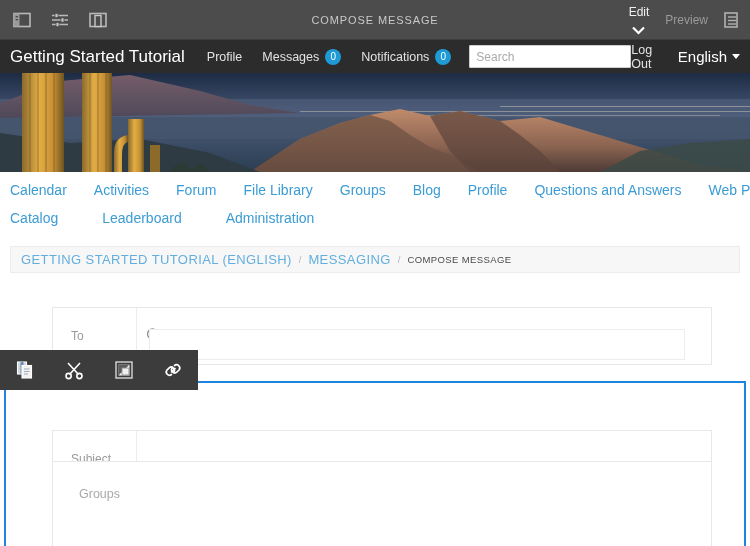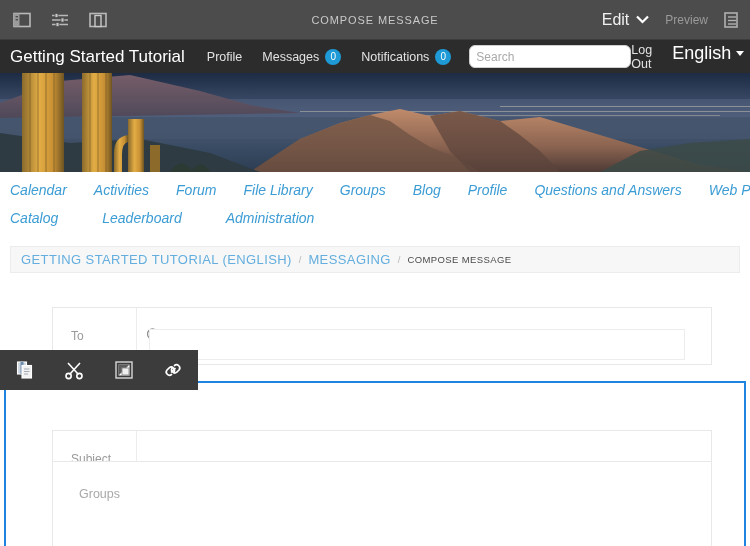--- a/index.html
+++ b/index.html
@@ -30,21 +30,21 @@
     position: absolute; left: 0; right: 0; text-align: center;
     font-size: 11px; letter-spacing: 0.9px;
     color: #c9c9c9; pointer-events: none;
   }
   .editor-bar-right {
     margin-left: auto; display: flex; align-items: center;
     gap: 16px; padding-right: 4px; position: relative; z-index: 2;
   }
   .eb-edit {
     display: flex; align-items: center; gap: 7px;
-    font-size: 16px; color: #f0f0f0; cursor: pointer;
+    font-size: 12px; color: #f0f0f0; cursor: pointer; flex-direction: column;
   }
   .eb-preview { font-size: 12px; color: #9a9a9a; cursor: pointer; }
   .eb-right-icon { width: 22px; height: 22px; overflow: hidden; display:flex; align-items:center; }
 
   
   .site-header {
     position: absolute; top: 40px; left: 0;
     width: 750px; height: 33px;
     background: #2c2c2c;
     display: flex; align-items: center;
@@ -65,27 +65,27 @@
     min-width: 16px; height: 16px;
     font-size: 10px; line-height: 16px;
     text-align: center; padding: 0 3px;
   }
   .search-wrap { margin-left: 18px; }
   .search-input {
     width: 162px; height: 23px;
     border: 1px solid #cfcfcf; background: #fff;
     font-size: 12px; color: #444; padding: 0 6px;
     font-family: "Liberation Sans", sans-serif;
-    border-radius: 6px;
+    border-radius: 1px;
   }
   .search-input::placeholder { color: #a9a9a9; }
-  .header-right { margin-left: auto; display: flex; align-items: flex-start; gap: 20px; }
+  .header-right { margin-left: auto; display: flex; align-items: center; gap: 20px; }
   .logout { font-size: 12.5px; color: #e2e2e2; cursor: pointer; }
   .lang {
-    font-size: 18px; color: #ffffff; cursor: pointer;
+    font-size: 15px; color: #ffffff; cursor: pointer;
     display: flex; align-items: center; gap: 5px;
   }
   .caret-down {
     width: 0; height: 0;
     border-left: 4px solid transparent;
     border-right: 4px solid transparent;
     border-top: 5px solid currentColor;
   }
 
   
@@ -95,21 +95,21 @@
     background: #2b3a55;
   }
   .hero svg { display:block; width: 750px; height: 99px; }
 
   
   .mainnav {
     position: absolute; top: 172px; left: 0;
     width: 750px; padding: 10px 0 8px 10px;
     background: #ffffff;
   }
-  .mainnav-row { display: flex; align-items: center; font-style: italic; }
+  .mainnav-row { display: flex; align-items: center; }
   .mainnav a {
     font-size: 14px; color: #3c9cd4; text-decoration: none;
     cursor: pointer; white-space: nowrap;
   }
   .mainnav-row.row1 a { margin-right: 27px; }
   .mainnav-row.row2 { margin-top: 12px; }
   .mainnav-row.row2 a { margin-right: 44px; }
 
   
   .breadcrumb {

